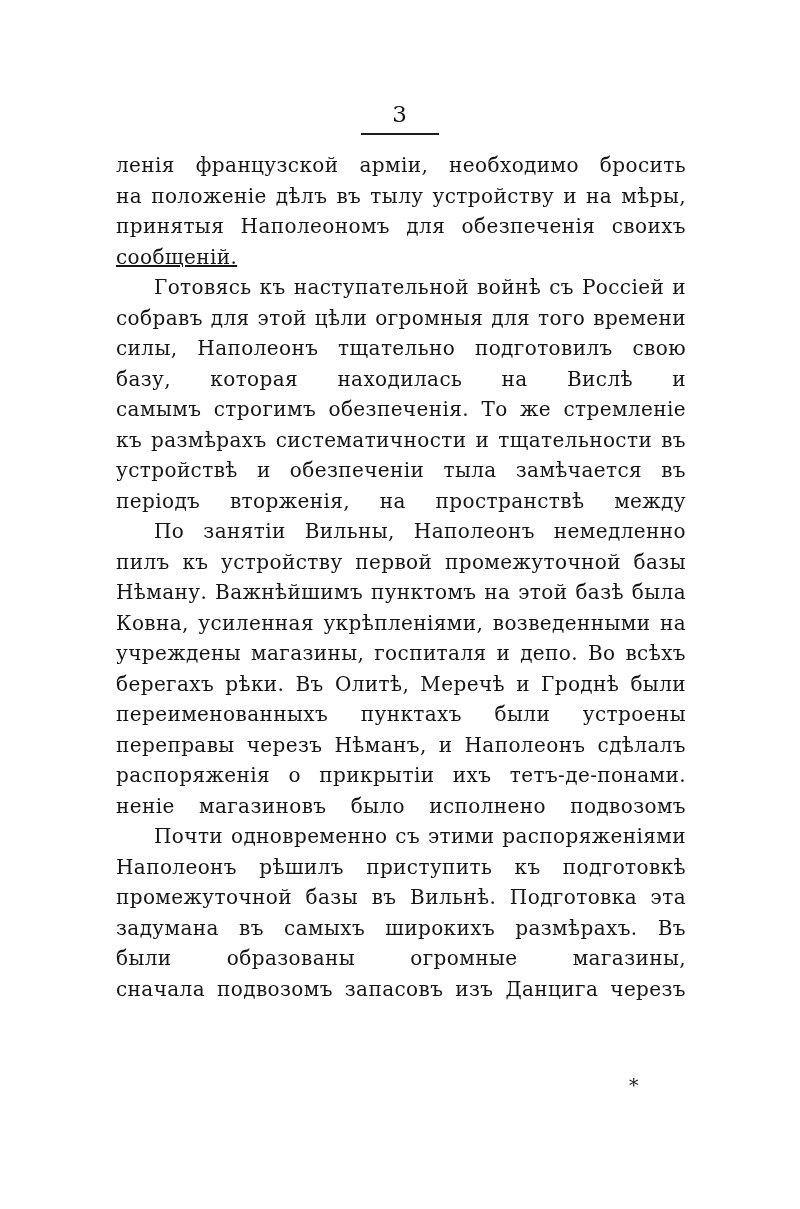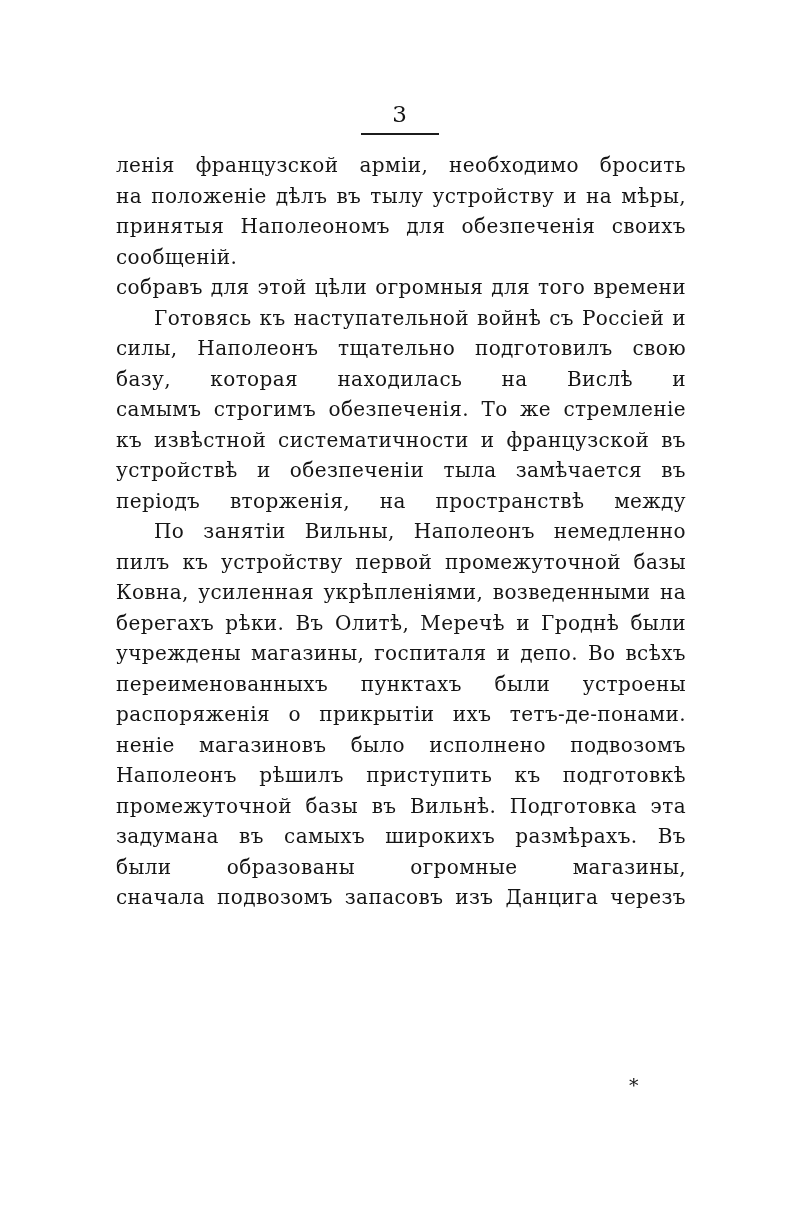--- a/index.html
+++ b/index.html
@@ -45,20 +45,21 @@
   }
   .para { margin: 0; padding: 0; }
   .line {
     text-align: justify;
     text-align-last: justify;
     height: 30.5px;
     overflow: hidden;
   }
   .line.endleft {
     text-align-last: left;
+    text-decoration: underline;
   }
   .line.indent {
     text-indent: 38px;
   }
   .fnmark {
     position: absolute;
     left: 629px;
     top: 1074px;
     font-size: 19px;
   }
@@ -76,42 +77,45 @@
   <main class="text">
 
     <section class="para">
       <div class="line">ленія французской арміи, необходимо бросить взглядъ</div>
       <div class="line">на положеніе дѣлъ въ тылу устройству и на мѣры,</div>
       <div class="line">принятыя Наполеономъ для обезпеченія своихъ опасныхъ</div>
       <div class="line endleft">сообщеній.</div>
     </section>
 
     <section class="para">
+      <div class="line indent">Готовясь къ наступательной войнѣ съ Россіей и</div>
       <div class="line">собравъ для этой цѣли огромныя для того времени</div>
-      <div class="line indent">Готовясь къ наступательной войнѣ съ Россіей и</div>
       <div class="line">силы, Наполеонъ тщательно подготовилъ свою главную</div>
       <div class="line">базу, которая находилась на Вислѣ и удовлетворяла</div>
       <div class="line">самымъ строгимъ обезпеченія. То же стремленіе</div>
-      <div class="line">къ извѣстной систематичности и французской въ</div>
+      <div class="line">къ размѣрахъ систематичности и тщательности въ</div>
       <div class="line">устройствѣ и обезпеченіи тыла замѣчается въ первый</div>
       <div class="line">періодъ вторженія, на пространствѣ между главной</div>
     </section>
 
     <section class="para">
       <div class="line indent">По занятіи Вильны, Наполеонъ немедленно присту-</div>
       <div class="line">пилъ къ устройству первой промежуточной базы по</div>
+      <div class="line">Нѣману. Важнѣйшимъ пунктомъ на этой базѣ была</div>
       <div class="line">Ковна, усиленная укрѣпленіями, возведенными на обоихъ</div>
+      <div class="line">учреждены магазины, госпиталя и депо. Во всѣхъ</div>
       <div class="line">берегахъ рѣки. Въ Олитѣ, Меречѣ и Гроднѣ были</div>
-      <div class="line">учреждены магазины, госпиталя и депо. Во всѣхъ</div>
       <div class="line">переименованныхъ пунктахъ были устроены постоянныя</div>
+      <div class="line">переправы черезъ Нѣманъ, и Наполеонъ сдѣлалъ</div>
       <div class="line">распоряженія о прикрытіи ихъ тетъ-де-понами. Попол-</div>
       <div class="line">неніе магазиновъ было исполнено подвозомъ запасовъ</div>
     </section>
 
     <section class="para">
+      <div class="line indent">Почти одновременно съ этими распоряженіями</div>
       <div class="line">Наполеонъ рѣшилъ приступить къ подготовкѣ второй</div>
       <div class="line">промежуточной базы въ Вильнѣ. Подготовка эта была</div>
       <div class="line">задумана въ самыхъ широкихъ размѣрахъ. Въ городѣ</div>
       <div class="line">были образованы огромные магазины, пополненные</div>
       <div class="line">сначала подвозомъ запасовъ изъ Данцига черезъ Кенигс-</div>
     </section>
 
   </main>
 
   <div class="fnmark">*</div>

